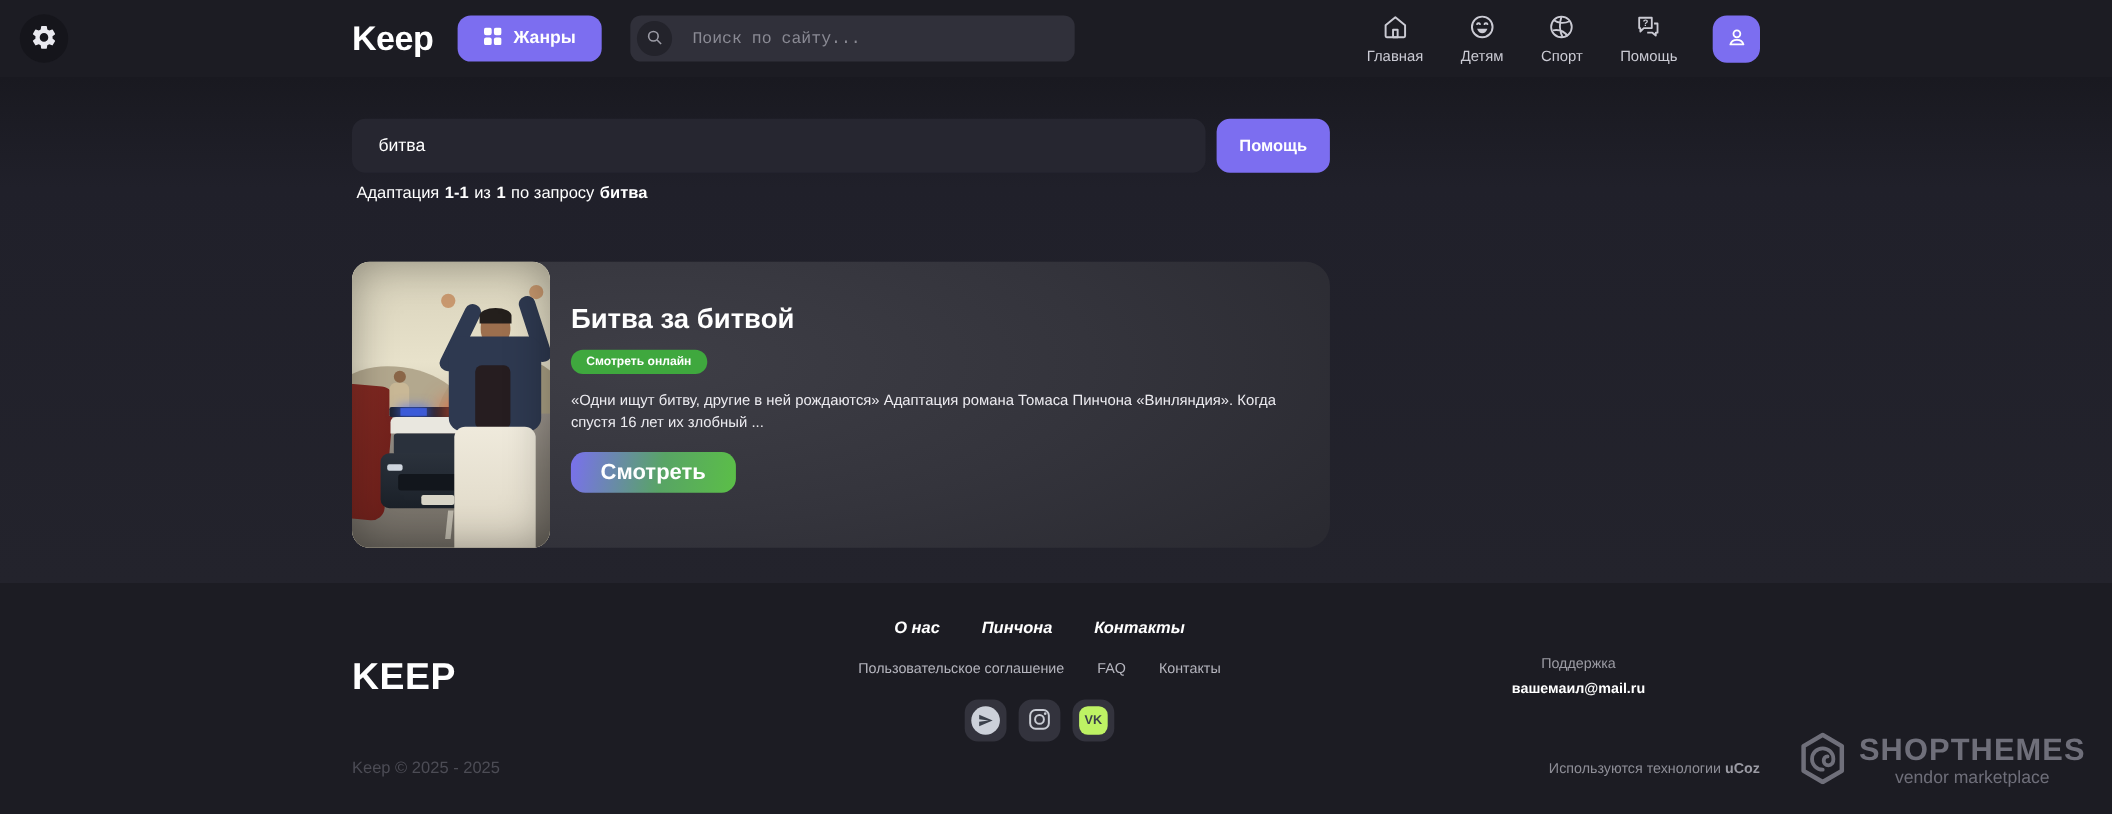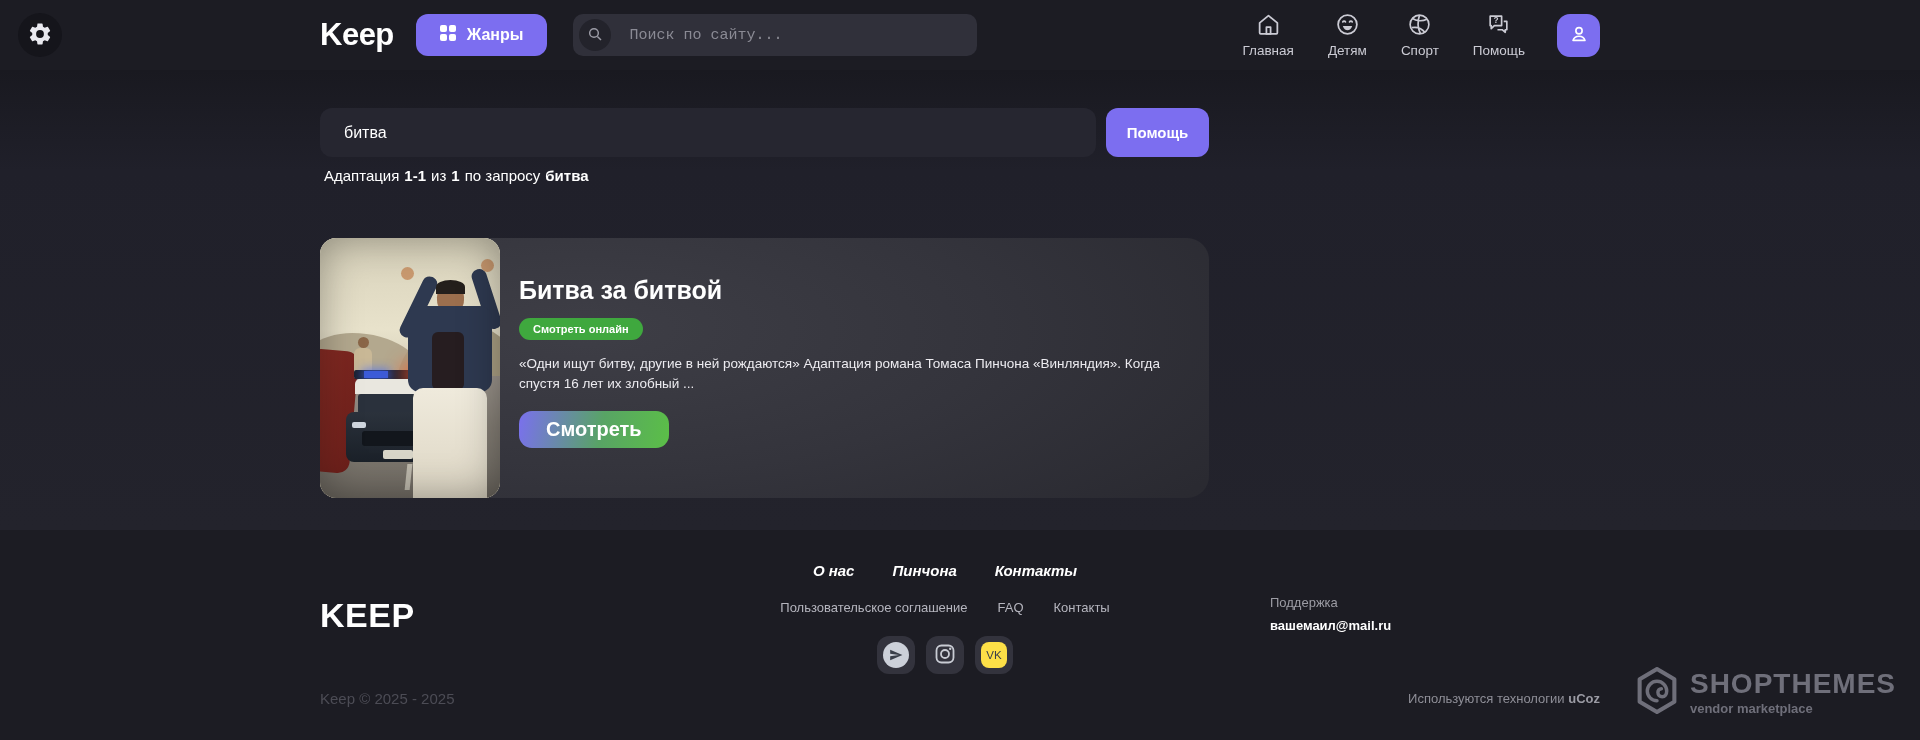--- a/index.html
+++ b/index.html
@@ -92,32 +92,32 @@
   .footer-grid { display: grid; grid-template-columns: 300px 1fr 330px; padding-top: 32px; }
   .f-logo { font-size: 34px; font-weight: 800; color: #ffffff; margin-top: 34px; letter-spacing: 0.5px; }
   .f-mid { text-align: center; }
   .f-links1 { display: flex; justify-content: center; gap: 38px; font-size: 15px; font-weight: 700; color: #fff; font-style: italic; }
   .f-links2 { margin-top: 21px; display: flex; justify-content: center; gap: 30px; font-size: 13px; color: #b5b5be; }
   .f-links1 span, .f-links2 span { cursor: pointer; }
   .f-social { margin-top: 21px; display: flex; justify-content: center; gap: 11px; }
   .s-btn { width: 38px; height: 38px; border-radius: 12px; background: #33333d; border: none;
            display: flex; align-items: center; justify-content: center; }
   .s-circle { width: 26px; height: 26px; border-radius: 50%; background: #ccd0d9; display: flex; align-items: center; justify-content: center; }
-  .s-vk { width: 26px; height: 26px; border-radius: 8px; background: #fde047; color: #3a3f4a; font-weight: 400;
+  .s-vk { width: 26px; height: 26px; border-radius: 8px; background: #bef264; color: #3a3f4a; font-weight: 700;
           font-size: 11.5px; display: flex; align-items: center; justify-content: center; }
-  .f-right { text-align: left; }
+  .f-right { text-align: center; }
   .f-support { margin-top: 33px; font-size: 13px; color: #9c9ca4; }
   .f-email { margin-top: 8px; font-size: 13px; font-weight: 700; color: #ffffff; cursor: pointer; }
   .footer-bottom { display: flex; justify-content: space-between; align-items: center; margin-top: 16px; }
   .f-copy { font-size: 15px; color: #4c4c55; }
   .f-ucoz { font-size: 13px; color: #8e8e97; }
   .f-ucoz .b { font-weight: 800; color: #9b9ba4; }
   .shopthemes { position: absolute; right: 24px; bottom: 22px; display: flex; align-items: center; gap: 12px; color: #6f6f7a; }
   .st-name { font-size: 28px; font-weight: 800; letter-spacing: 1px; line-height: 1; }
-  .st-tag { font-size: 13px; margin-top: 3px; text-align: left; font-weight: bold; }
+  .st-tag { font-size: 16px; margin-top: 3px; text-align: center; }
 </style>
 </head>
 <body>
 
 <div class="page">
 
   <header class="header">
     <button class="gear-btn">
       <span>
         <svg width="26" height="26" viewBox="0 0 24 24">

